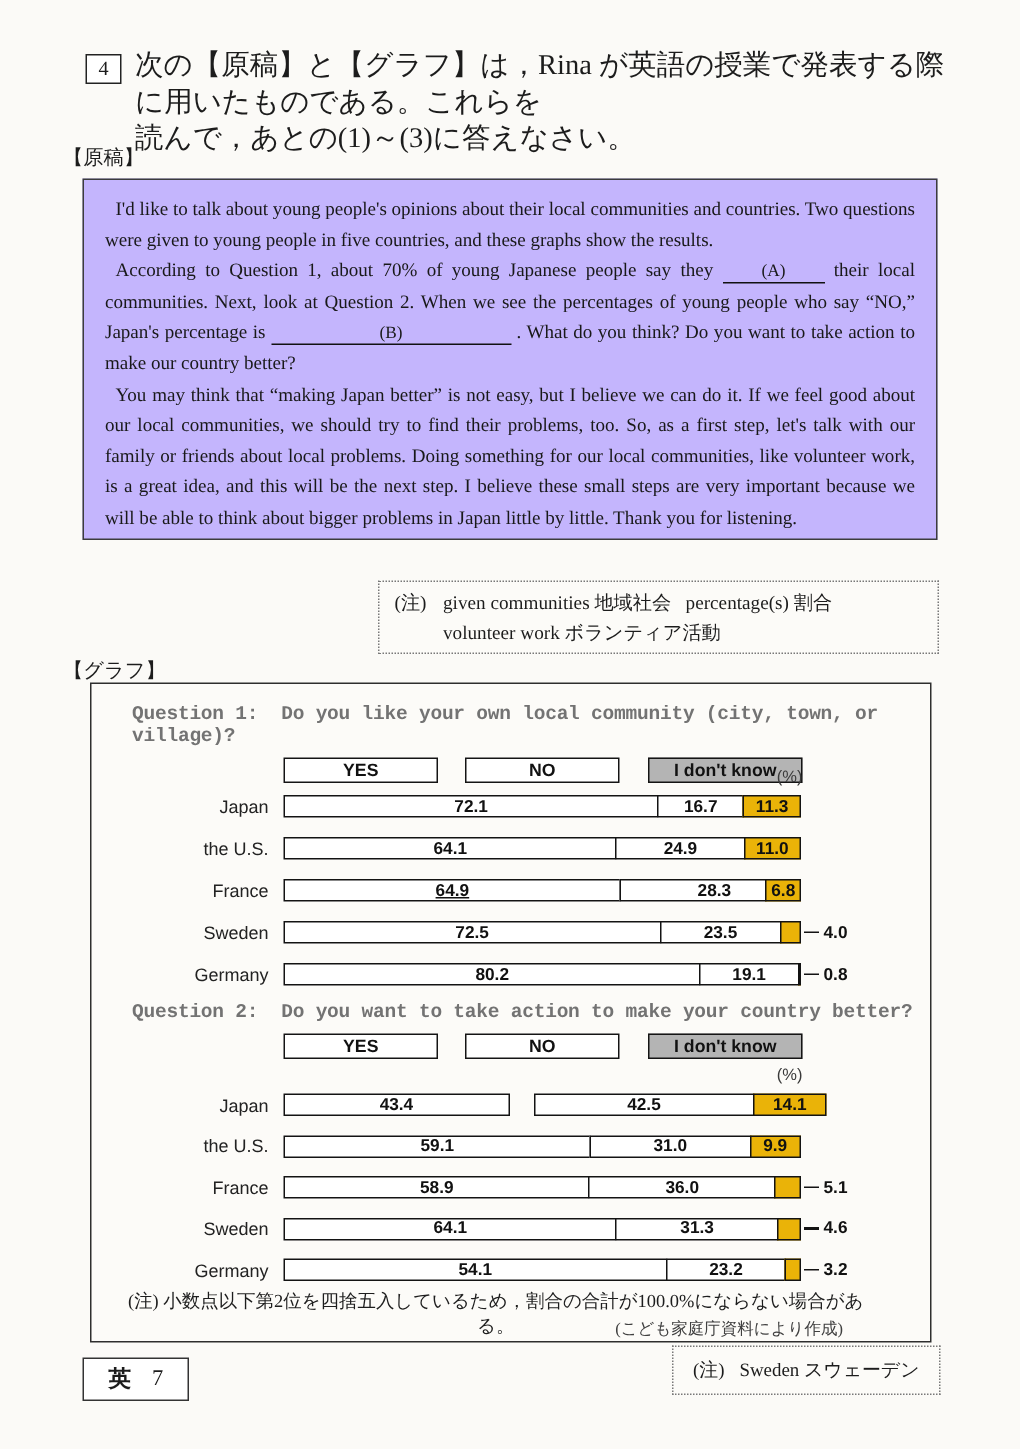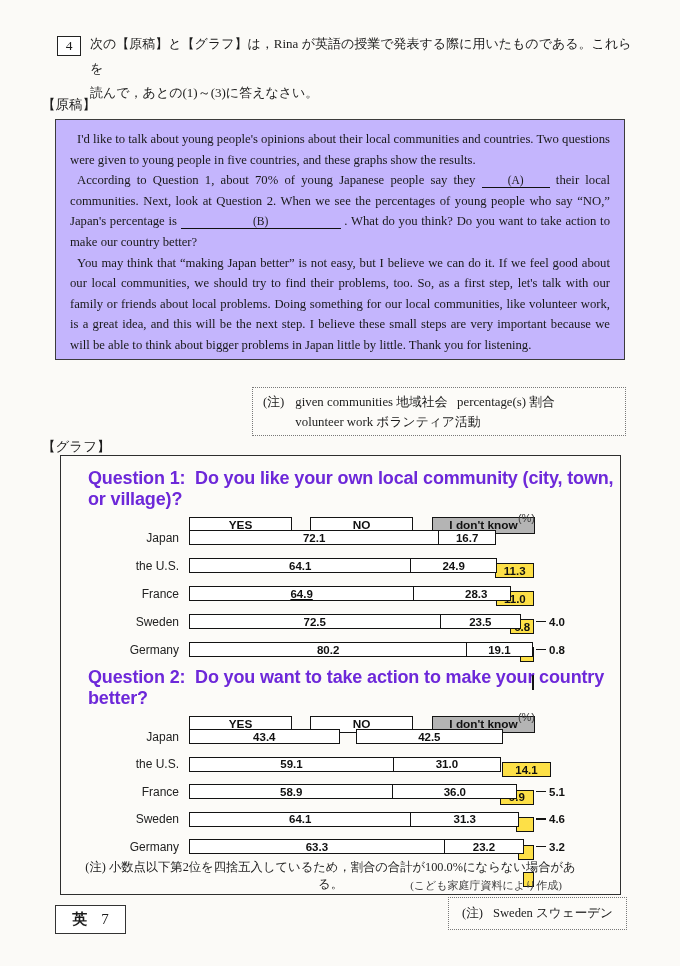--- a/index.html
+++ b/index.html
@@ -10,21 +10,21 @@
     color:#1c1c1c;
     font-family:"Liberation Serif","DejaVu Serif",serif;
   }
   
   .qnum-box{
     position:absolute; left:57px; top:36px; width:24px; height:20px;
     border:1.5px solid #222; text-align:center; line-height:18px;
     font-size:13.5px; background:#fff;
   }
   .instr{ position:absolute; left:90px; top:32px; width:552px;
-    font-size:13px; line-height:24.5px; }
+    font-size:19px; line-height:24.5px; }
   
   .sec-label{ position:absolute; left:42px; font-size:13.5px; }
   .manuscript-label{ top:96px; }
   .graph-label{ top:438px; }
   
   .manuscript-box{
     position:absolute; left:55px; top:119px; width:570px; height:241px;
     border:1.2px solid #3c3c3c; background:#c4b5fd;
     padding:9px 14px 16px 14px; overflow:hidden;
   }
@@ -50,23 +50,23 @@
   
   .graph-box{
     position:absolute; left:60px; top:455px; width:561px; height:440px;
     border:1.6px solid #2e2e2e; background:#fcfbf8;
   }
   .chart{ position:absolute; left:0; width:100%; }
   .chart-q1{ top:12px; }
   .chart-q2{ top:211px; }
   .chart-title{
     margin-left:27px;
-    font-family:Liberation Sans, sans-serif;
-    font-weight:bold; font-size:18px; letter-spacing:-0.15px;
-    white-space:pre-wrap; color:#6d28d9;
+    font-family:Liberation Mono, monospace;
+    font-weight:bold; font-size:13px; letter-spacing:-0.15px;
+    white-space:pre-wrap; color:#737373;
   }
   .legend{ position:relative; height:17px; margin-top:7px; }
   .legend-box{
     position:absolute; top:0; height:17px; width:103px;
     border:1.6px solid #141414; background:#fff;
     font-family:"Liberation Sans","DejaVu Sans",sans-serif;
     font-weight:bold; font-size:11.8px; text-align:center; line-height:14px;
     color:#111;
   }
   .legend-box.l0{ left:128px; } .legend-box.l1{ left:249px; }
@@ -86,21 +86,21 @@
   }
   .bar{ display:flex; width:347px; height:15px; }
   .seg{
     border:1.1px solid #131313; background:#fff; height:15px;
     display:flex; align-items:center; justify-content:center;
     font-family:"Liberation Sans","DejaVu Sans",sans-serif;
     font-weight:bold; font-size:11.5px; color:#111;
     flex-shrink:0; overflow:hidden;
   }
   .seg + .seg{ margin-left:-1px; }
-  .seg.idk{ background:#fde047;margin-top:33px; }
+  .seg.idk{ background:#eab308; }
   .tick{ width:10px; height:1.3px; background:#131313; }
   .out-label{
     font-family:"Liberation Sans","DejaVu Sans",sans-serif;
     font-weight:bold; font-size:11.5px; margin-left:3px; color:#111;
   }
   .gnote1{
     position:absolute; top:403px; left:20px; right:40px;
     text-align:center; font-size:12.3px; color:#1d1d1d;
   }
   .gnote2{
@@ -252,21 +252,21 @@
             <div class="seg" style="width: 64.1%;">64.1</div>
             <div class="seg" style="width: 31.3%;">31.3</div>
             <div class="seg idk" style="width: 4.6%;"></div>
           </div>
           <div class="tick"></div>
           <div class="out-label">4.6</div>
         </div>
         <div class="bar-row">
           <div class="row-label">Germany</div>
           <div class="bar">
-            <div class="seg" style="width: 73.7%;">63.3</div>
+            <div class="seg" style="width: 73.7%;">54.1</div>
             <div class="seg" style="width: 23.2%;">23.2</div>
             <div class="seg idk" style="width: 3.2%;"></div>
           </div>
           <div class="tick"></div>
           <div class="out-label">3.2</div>
         </div>
       </div>
   </div>
 
   <div class="gnote1">(注) 小数点以下第2位を四捨五入しているため，割合の合計が100.0%にならない場合がある。</div>

